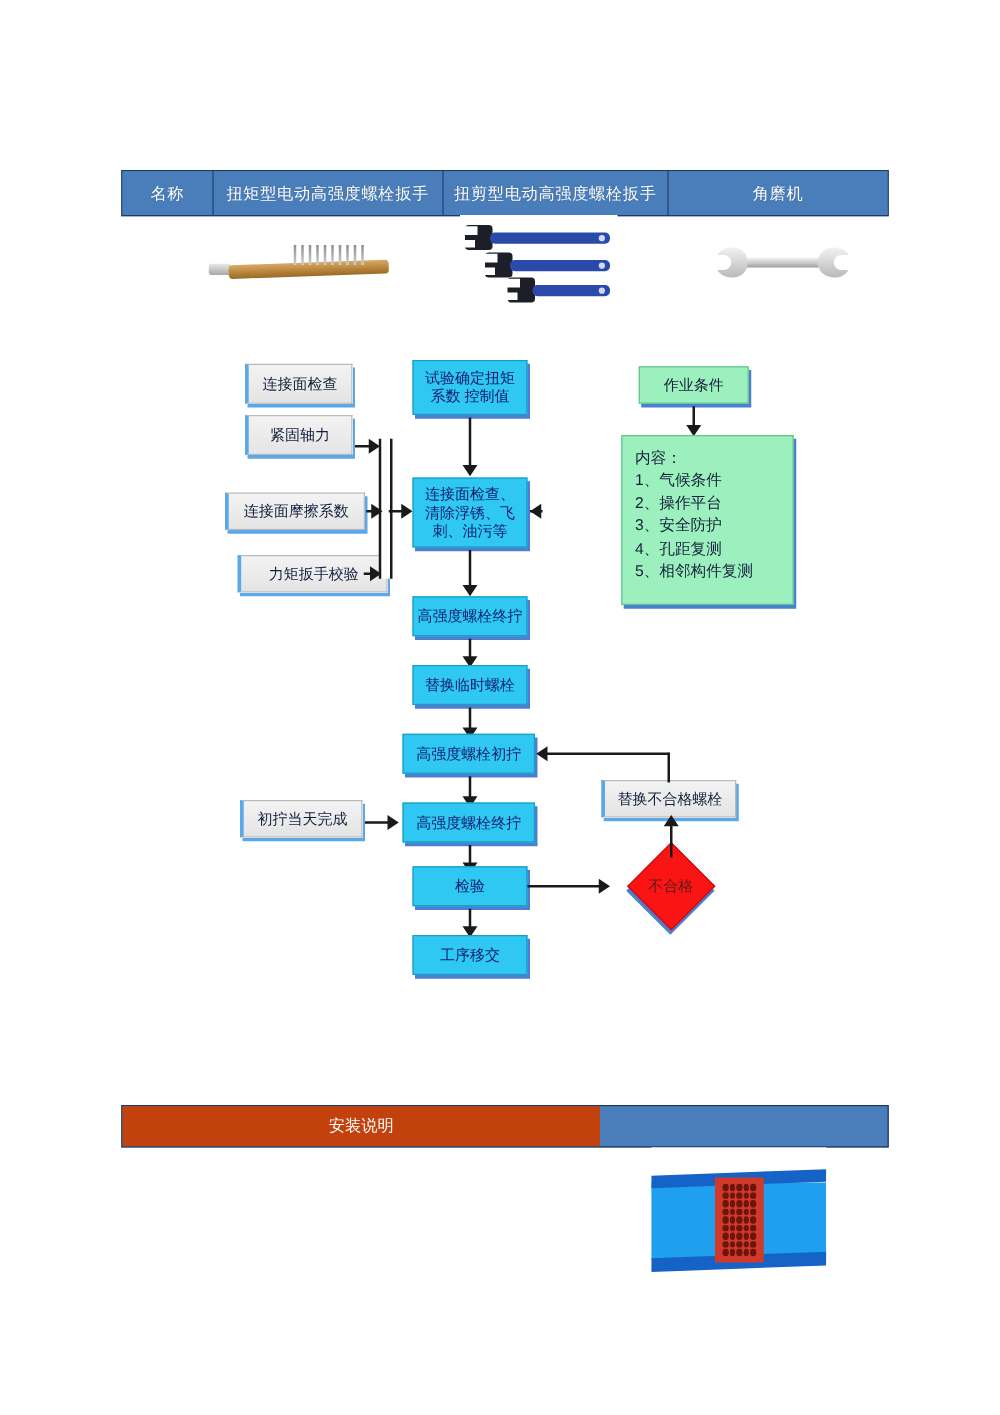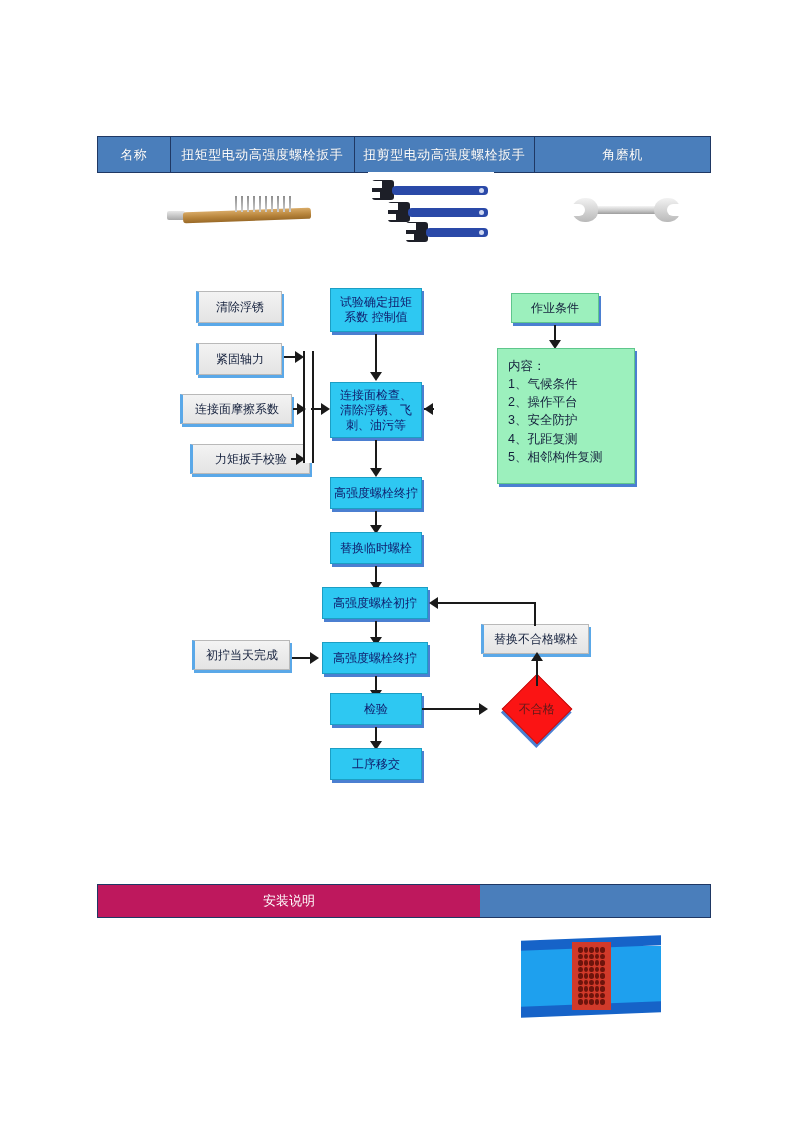--- a/index.html
+++ b/index.html
@@ -134,21 +134,21 @@
   
   .bus{position:absolute;width:7px;border-left:2px solid #1a1a1a;border-right:2px solid #1a1a1a;background:#ffffff;}
 
   
   .tbl-bot{
     position:absolute;left:97px;top:836px;width:612px;height:32px;
     display:flex;border:1px solid #1f3864;background:#4a7ebb;
   }
   .tbl-bot .th{
     display:flex;align-items:center;justify-content:center;
-    color:#ffffff;font-size:13px;border-right:1px solid #1f3864;background:#be185d;
+    color:#ffffff;font-size:13px;border-right:1px solid #1f3864;background:#c2410c;
   }
   .tbl-bot .th:last-child{border-right:none;}
   .b1{width:382px;}
   .b2{width:228px;}
 
   .photo-4{position:absolute;left:521px;top:870px;width:140px;height:112px;background:#ffffff;overflow:hidden;}
   .beam-bg{position:absolute;inset:0;background:#ffffff;}
   .beam-web{position:absolute;left:0;top:28px;width:140px;height:62px;background:#1ea0ee;}
   .beam-flange-t{position:absolute;left:0;top:20px;width:140px;height:10px;background:#1663c8;transform:skewY(-2.2deg);}
   .beam-flange-b{position:absolute;left:0;top:86px;width:140px;height:11px;background:#1663c8;transform:skewY(-2.2deg);}
@@ -206,24 +206,24 @@
       <div class="jaw jawL">
           <div class="notch notchL"></div>
         </div>
       <div class="jaw jawR">
           <div class="notch notchR"></div>
         </div>
     </div>
   </div>
 
   <div class="node n-grey" style="left:196px;top:243px;width:86px;height:32px;">
-    <span class="lbl">清除浮锈</span>
-  </div>
-
-  <div class="node n-grey" style="left:196px;top:295px;width:86px;height:32px;">
+    <span class="lbl">连接面检查</span>
+  </div>
+
+  <div class="node n-grey" style="left:196px;top:284px;width:86px;height:32px;">
     <span class="lbl">紧固轴力</span>
   </div>
 
   <div class="node n-grey" style="left:180px;top:346px;width:112px;height:30px;">
     <span class="lbl">连接面摩擦系数</span>
   </div>
 
   <div class="node n-grey" style="left:190px;top:396px;width:120px;height:30px;text-align:right;">
     <span class="lbl">力矩扳手校验</span>
   </div>

